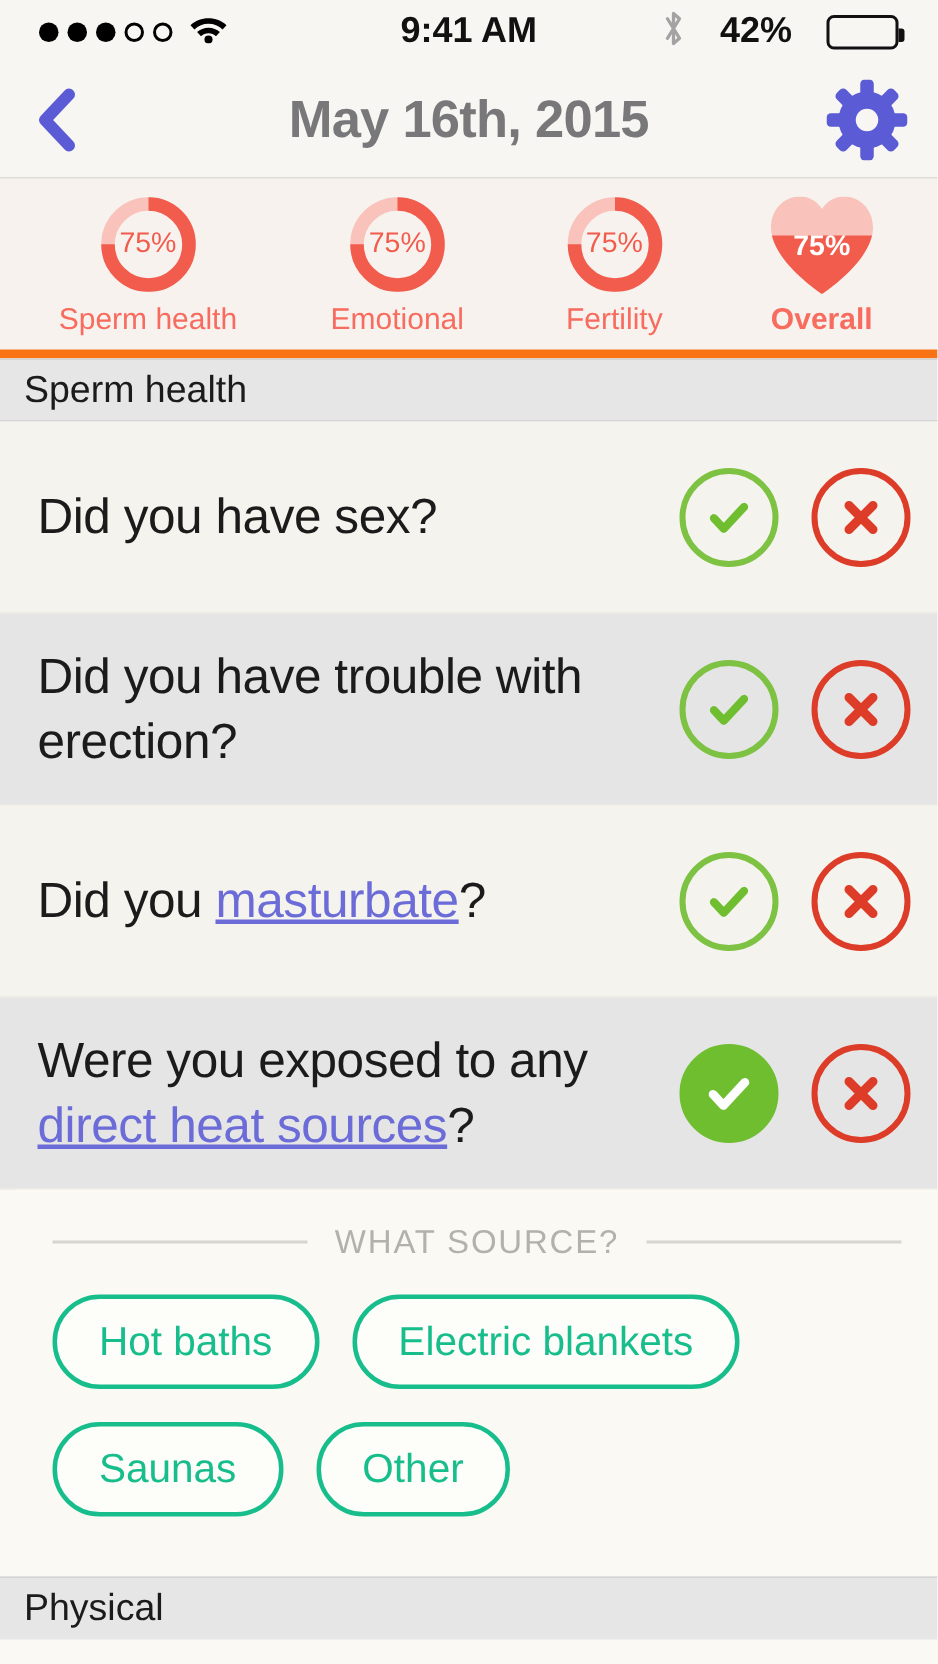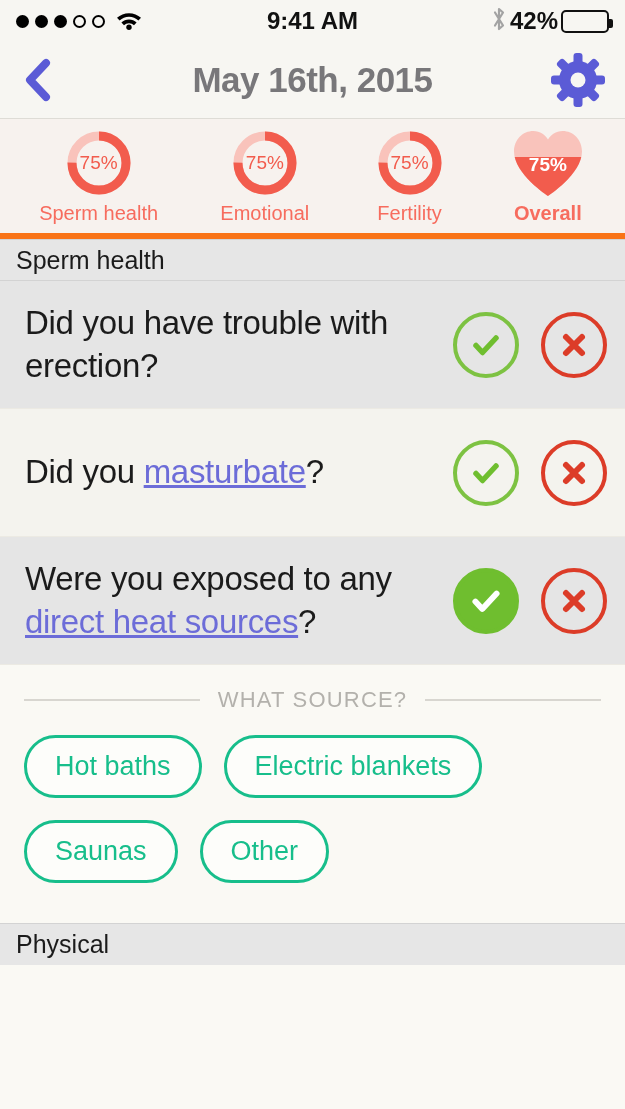--- a/index.html
+++ b/index.html
@@ -8,32 +8,32 @@
     font-family:"Liberation Sans", sans-serif;
     background:#FAF9F4;
     overflow:hidden;
   }
   #app { position:relative; width:625px; height:1109px; background:#FAF9F4; }
 
   
   .statusbar {
     height:42px; background:#F7F6F2;
     display:flex; align-items:center; position:relative;
-    padding:0 16px;
+    padding:0 26px;
   }
   .sb-left { display:flex; align-items:center; gap:6px; }
   .dot { width:13px; height:13px; border-radius:50%; background:#000; }
   .dot.hollow { background:transparent; border:2px solid #000; }
   .wifi { margin-left:4px; display:block; }
   .sb-time {
     position:absolute; left:0; right:0; text-align:center;
     font-size:24px; font-weight:bold; color:#111; letter-spacing:0px;
   }
   .sb-right {
-    margin-left:auto; display:flex; align-items:center; gap:3px;
+    margin-left:auto; display:flex; align-items:center; gap:23px;
     position:relative; z-index:2;
   }
   .batt-pct { font-size:24px; font-weight:bold; color:#111; }
   .batt {
     width:48px; height:23px; border:2.5px solid #111; border-radius:5px;
     position:relative; padding:2.5px;
   }
   .batt::after {
     content:""; position:absolute; right:-6px; top:7px;
     width:4px; height:9px; background:#111; border-radius:0 2px 2px 0;
@@ -96,21 +96,21 @@
   .ans {
     width:66px; height:66px; border-radius:50%;
     display:flex; align-items:center; justify-content:center;
     cursor:pointer; flex:none;
   }
   .ans.yes { border:4px solid #7DC242; background:transparent; }
   .ans.yes.sel { background:#6FBE2F; border-color:#6FBE2F; }
   .ans.no  { border:4px solid #DC3C28; background:transparent; }
 
   
-  .source-block { background:#FAF9F4; padding:22px 24px 26px; }
+  .source-block { background:#FAF9F4; padding:22px 24px 26px;margin-left:11px; }
   .divider-row { display:flex; align-items:center; gap:18px; margin-bottom:22px; }
   .divider-line { height:2px; background:#D8D6D0; flex:1; }
   .divider-text { font-size:22px; color:#B3B1AC; letter-spacing:1.2px; }
   .chips { display:flex; flex-wrap:wrap; gap:22px 22px; }
   .chip {
     border:3.5px solid #17BE8B; border-radius:40px;
     padding:13px 28px; font-size:27px; color:#17BE8B;
     background:#FDFDFA; cursor:pointer; white-space:nowrap;
   }
 
@@ -225,20 +225,37 @@
           </g>
         </svg>
         <span class="heart-label">75%</span>
       </div>
       <span class="metric-label bold">Overall</span>
     </div>
   </div>
 
   <div class="section-head">Sperm health</div>
 
+  <div class="qrow alt">
+    <div class="qtext">
+      <span>Did you have sex?</span>
+    </div>
+    <div class="answers">
+      <span class="ans yes">
+        <svg width="32" height="32" viewBox="0 0 32 32">
+            <path d="M6 16.5l6.5 7L26 9" fill="none" stroke="#6FBE2F" stroke-width="5.5" stroke-linecap="round" stroke-linejoin="round"></path>
+          </svg>
+      </span>
+      <span class="ans no">
+        <svg width="30" height="30" viewBox="0 0 30 30">
+            <path d="M7 7l16 16M23 7L7 23" fill="none" stroke="#DC3C28" stroke-width="6" stroke-linecap="round"></path>
+          </svg>
+      </span>
+    </div>
+  </div>
 
   <div class="qrow plain">
     <div class="qtext">
       <span>Did you have trouble with erection?</span>
     </div>
     <div class="answers">
       <span class="ans yes">
         <svg width="32" height="32" viewBox="0 0 32 32">
             <path d="M6 16.5l6.5 7L26 9" fill="none" stroke="#6FBE2F" stroke-width="5.5" stroke-linecap="round" stroke-linejoin="round"></path>
           </svg>

